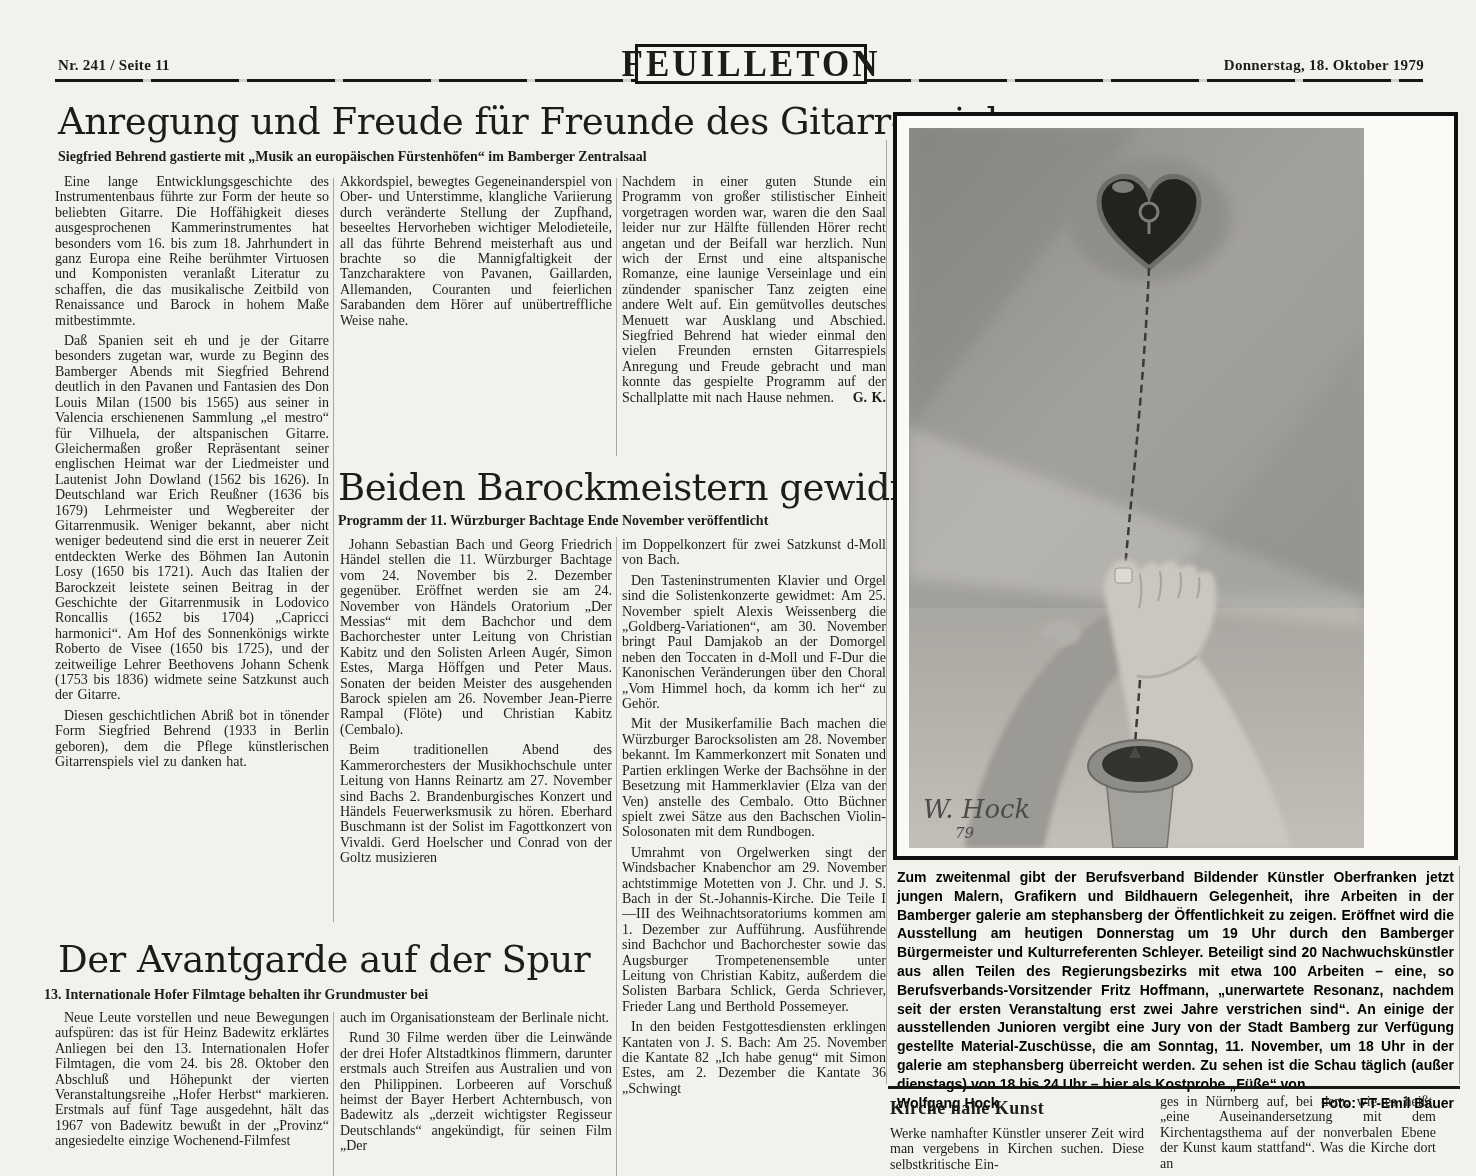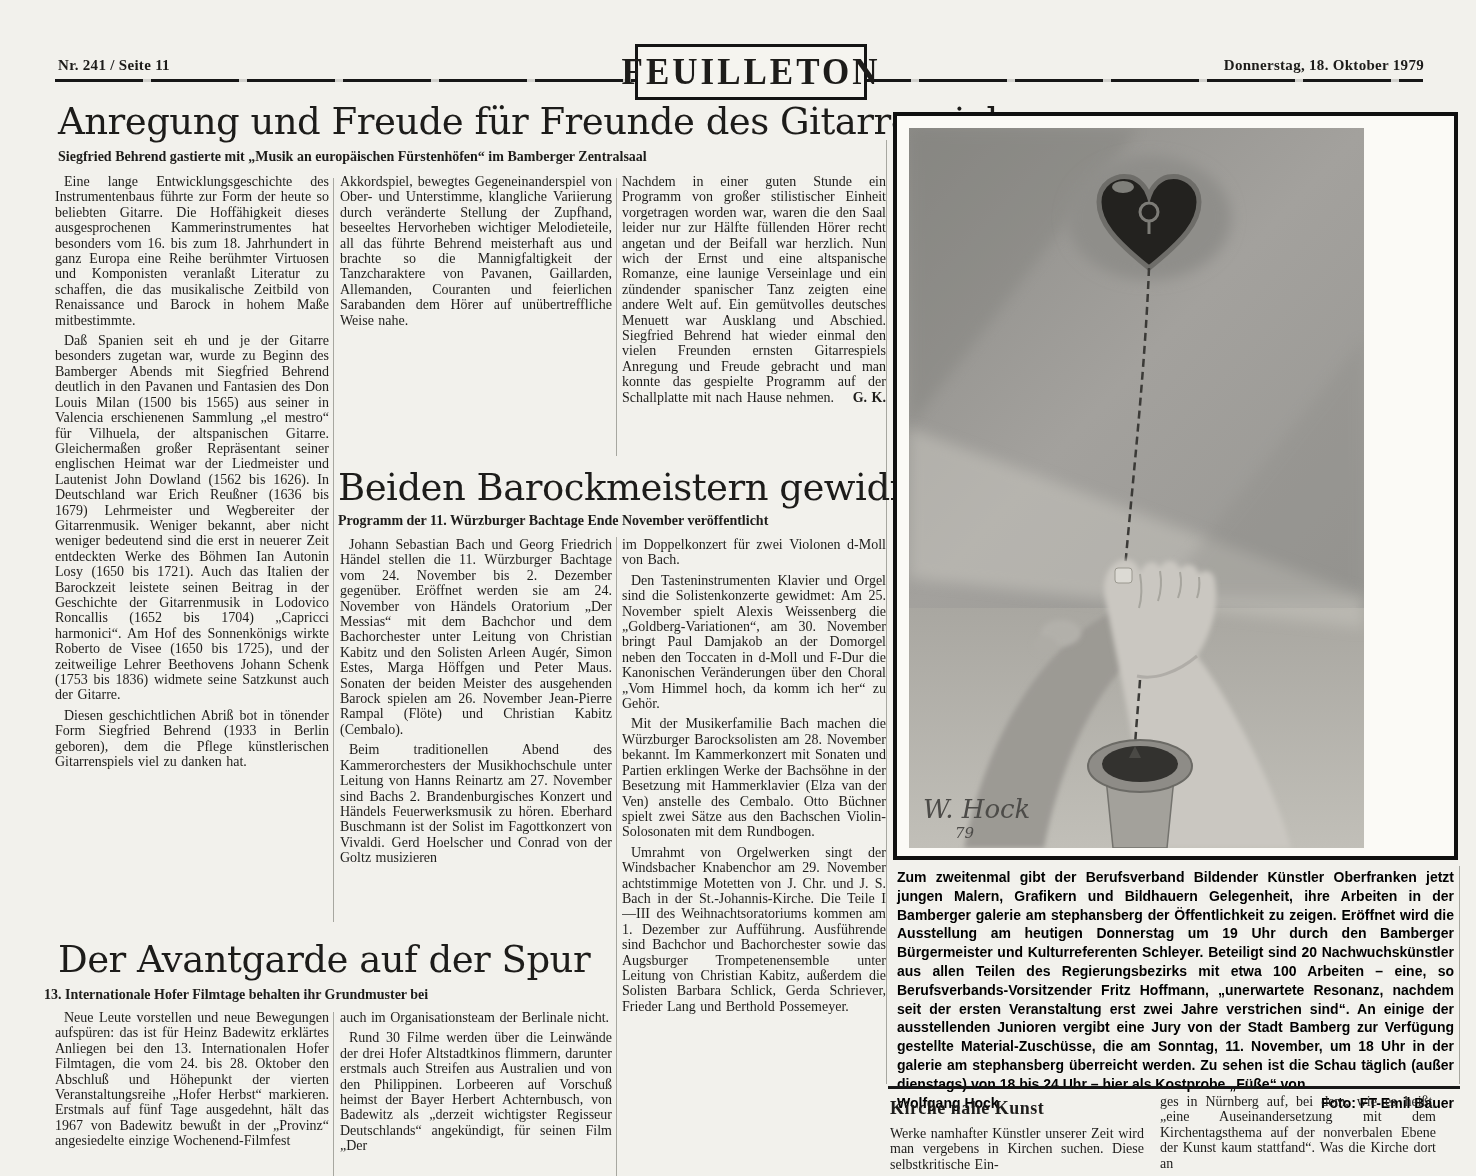--- a/index.html
+++ b/index.html
@@ -56,21 +56,21 @@
   .caption-last { display: flex; justify-content: space-between; }
 
   
   .church-title { font-size: 18px; font-weight: bold; letter-spacing: 0.5px; }
 </style>
 </head>
 <body>
 
 <div class="abs rule-top" style="left:55px; top:79px; width:1368px;"></div>
 <div class="abs pageinfo" style="left:58px; top:57px;">Nr. 241 / Seite 11</div>
-<div class="abs feuilleton-box" style="left:635px; top:44px; width:232px; height:56px;text-align:right;">
+<div class="abs feuilleton-box" style="left:635px; top:44px; width:232px; height:40px;text-align:right;">
   <span>FEUILLETON</span>
 </div>
 <div class="abs dateline" style="right:52px; top:57px;">Donnerstag, 18. Oktober 1979</div>
 
 <div class="abs vrule" style="left:333px; top:178px; height:744px;"></div>
 <div class="abs vrule" style="left:333px; top:1012px; height:164px;"></div>
 <div class="abs vrule" style="left:616px; top:178px; height:278px;"></div>
 <div class="abs vrule" style="left:616px; top:537px; height:639px;"></div>
 <div class="abs vrule" style="left:886px; top:140px; height:944px;"></div>
 <div class="abs vrule" style="left:1459px; top:866px; height:218px;"></div>
@@ -91,24 +91,25 @@
 </div>
 
 <div class="abs headline h2" style="left:338px; top:466px;">Beiden Barockmeistern gewidmet</div>
 <div class="abs subhead" style="left:338px; top:513px;">Programm der 11. Würzburger Bachtage Ende November veröffentlicht</div>
 
 <div class="abs col" style="left:340px; top:537px; width:272px; height:392px;">
   <p>Johann Sebastian Bach und Georg Friedrich Händel stellen die 11. Würzburger Bachtage vom 24. November bis 2. Dezember gegenüber. Eröffnet werden sie am 24. November von Händels Oratorium „Der Messias“ mit dem Bachchor und dem Bachorchester unter Leitung von Christian Kabitz und den Solisten Arleen Augér, Simon Estes, Marga Höffgen und Peter Maus. Sonaten der beiden Meister des ausgehenden Barock spielen am 26. November Jean-Pierre Rampal (Flöte) und Christian Kabitz (Cembalo).</p>
   <p>Beim traditionellen Abend des Kammerorchesters der Musikhochschule unter Leitung von Hanns Reinartz am 27. November sind Bachs 2. Brandenburgisches Konzert und Händels Feuerwerksmusik zu hören. Eberhard Buschmann ist der Solist im Fagottkonzert von Vivaldi. Gerd Hoelscher und Conrad von der Goltz musizieren</p>
 </div>
 <div class="abs col" style="left:622px; top:537px; width:264px; height:639px;">
-  <p class="cont">im Doppelkonzert für zwei Violonen d-Moll von Bach.</p>
+  <p class="cont">im Doppelkonzert für zwei Satzkunst d-Moll von Bach.</p>
   <p>Den Tasteninstrumenten Klavier und Orgel sind die Solistenkonzerte gewidmet: Am 25. November spielt Alexis Weissenberg die „Goldberg-Variationen“, am 30. November bringt Paul Damjakob an der Domorgel neben den Toccaten in d-Moll und F-Dur die Kanonischen Veränderungen über den Choral „Vom Himmel hoch, da komm ich her“ zu Gehör.</p>
   <p>Mit der Musikerfamilie Bach machen die Würzburger Barocksolisten am 28. November bekannt. Im Kammerkonzert mit Sonaten und Partien erklingen Werke der Bachsöhne in der Besetzung mit Hammerklavier (Elza van der Ven) anstelle des Cembalo. Otto Büchner spielt zwei Sätze aus den Bachschen Violin-Solosonaten mit dem Rundbogen.</p>
   <p>Umrahmt von Orgelwerken singt der Windsbacher Knabenchor am 29. November achtstimmige Motetten von J. Chr. und J. S. Bach in der St.-Johannis-Kirche. Die Teile I—III des Weihnachtsoratoriums kommen am 1. Dezember zur Aufführung. Ausführende sind Bachchor und Bachorchester sowie das Augsburger Trompetenensemble unter Leitung von Christian Kabitz, außerdem die Solisten Barbara Schlick, Gerda Schriever, Frieder Lang und Berthold Possemeyer.</p>
+  <p>In den beiden Festgottesdiensten erklingen Kantaten von J. S. Bach: Am 25. November die Kantate 82 „Ich habe genug“ mit Simon Estes, am 2. Dezember die Kantate 36 „Schwingt</p>
 </div>
 
 <div class="abs headline h2" style="left:58px; top:938px;">Der Avantgarde auf der Spur</div>
 <div class="abs subhead" style="left:44px; top:987px;">13. Internationale Hofer Filmtage behalten ihr Grundmuster bei</div>
 
 <div class="abs col" style="left:55px; top:1010px; width:274px; height:166px;">
   <p>Neue Leute vorstellen und neue Bewegungen aufspüren: das ist für Heinz Badewitz erklärtes Anliegen bei den 13. Internationalen Hofer Filmtagen, die vom 24. bis 28. Oktober den Abschluß und Höhepunkt der vierten Veranstaltungsreihe „Hofer Herbst“ markieren. Erstmals auf fünf Tage ausgedehnt, hält das 1967 von Badewitz bewußt in der „Provinz“ angesiedelte einzige Wochenend-Filmfest</p>
 </div>
 <div class="abs col" style="left:340px; top:1010px; width:272px; height:166px;">
   <p class="cont">auch im Organisationsteam der Berlinale nicht.</p>

